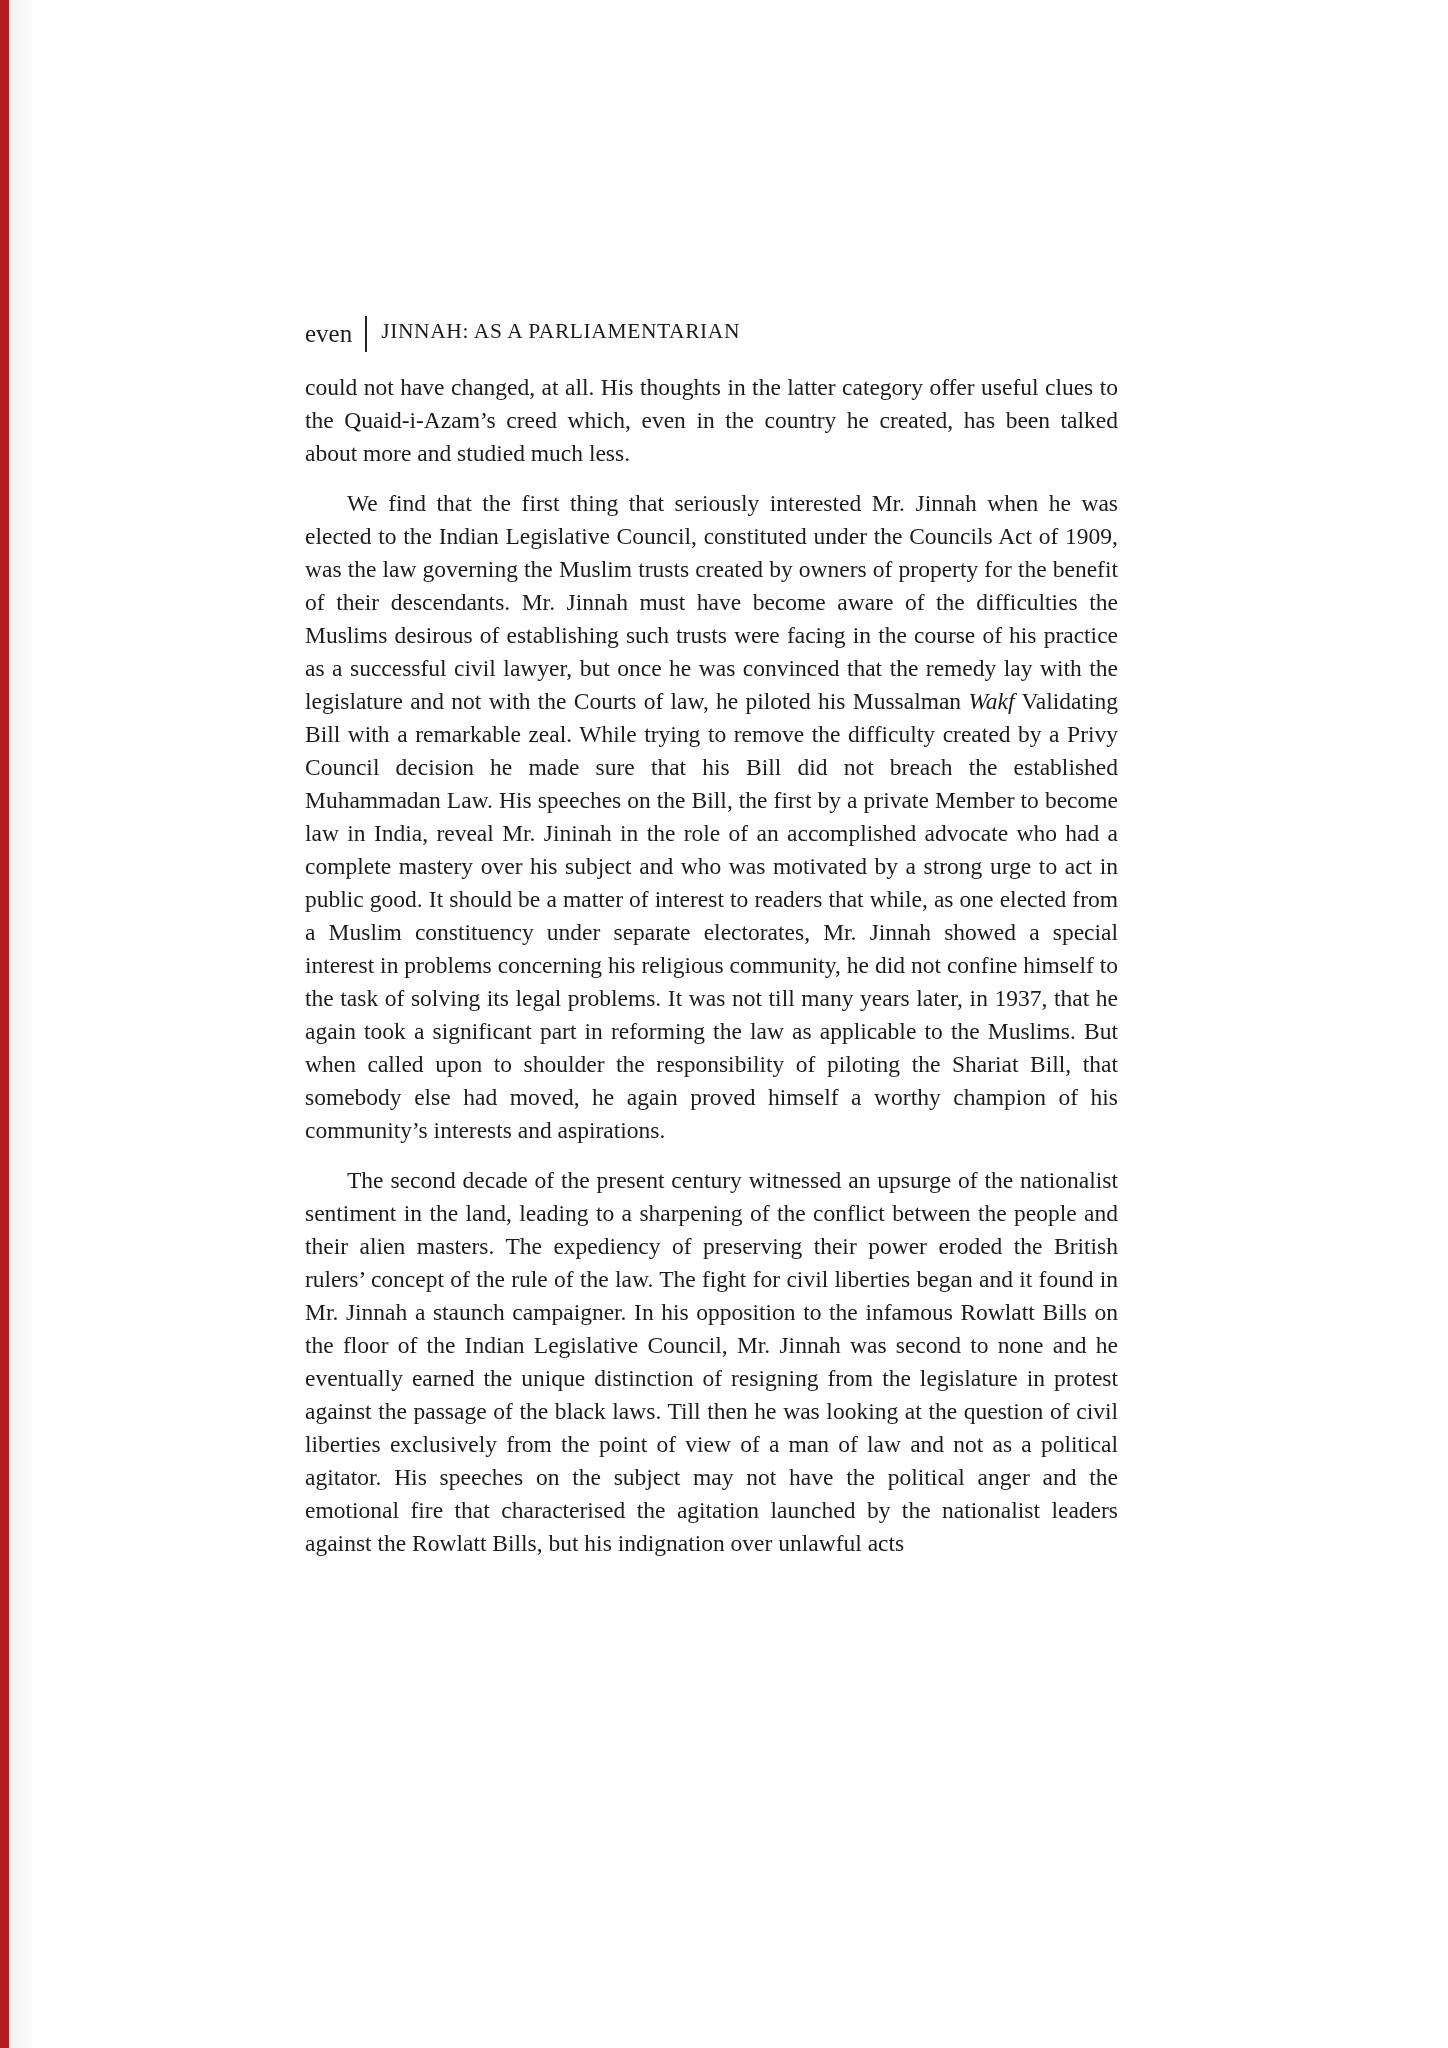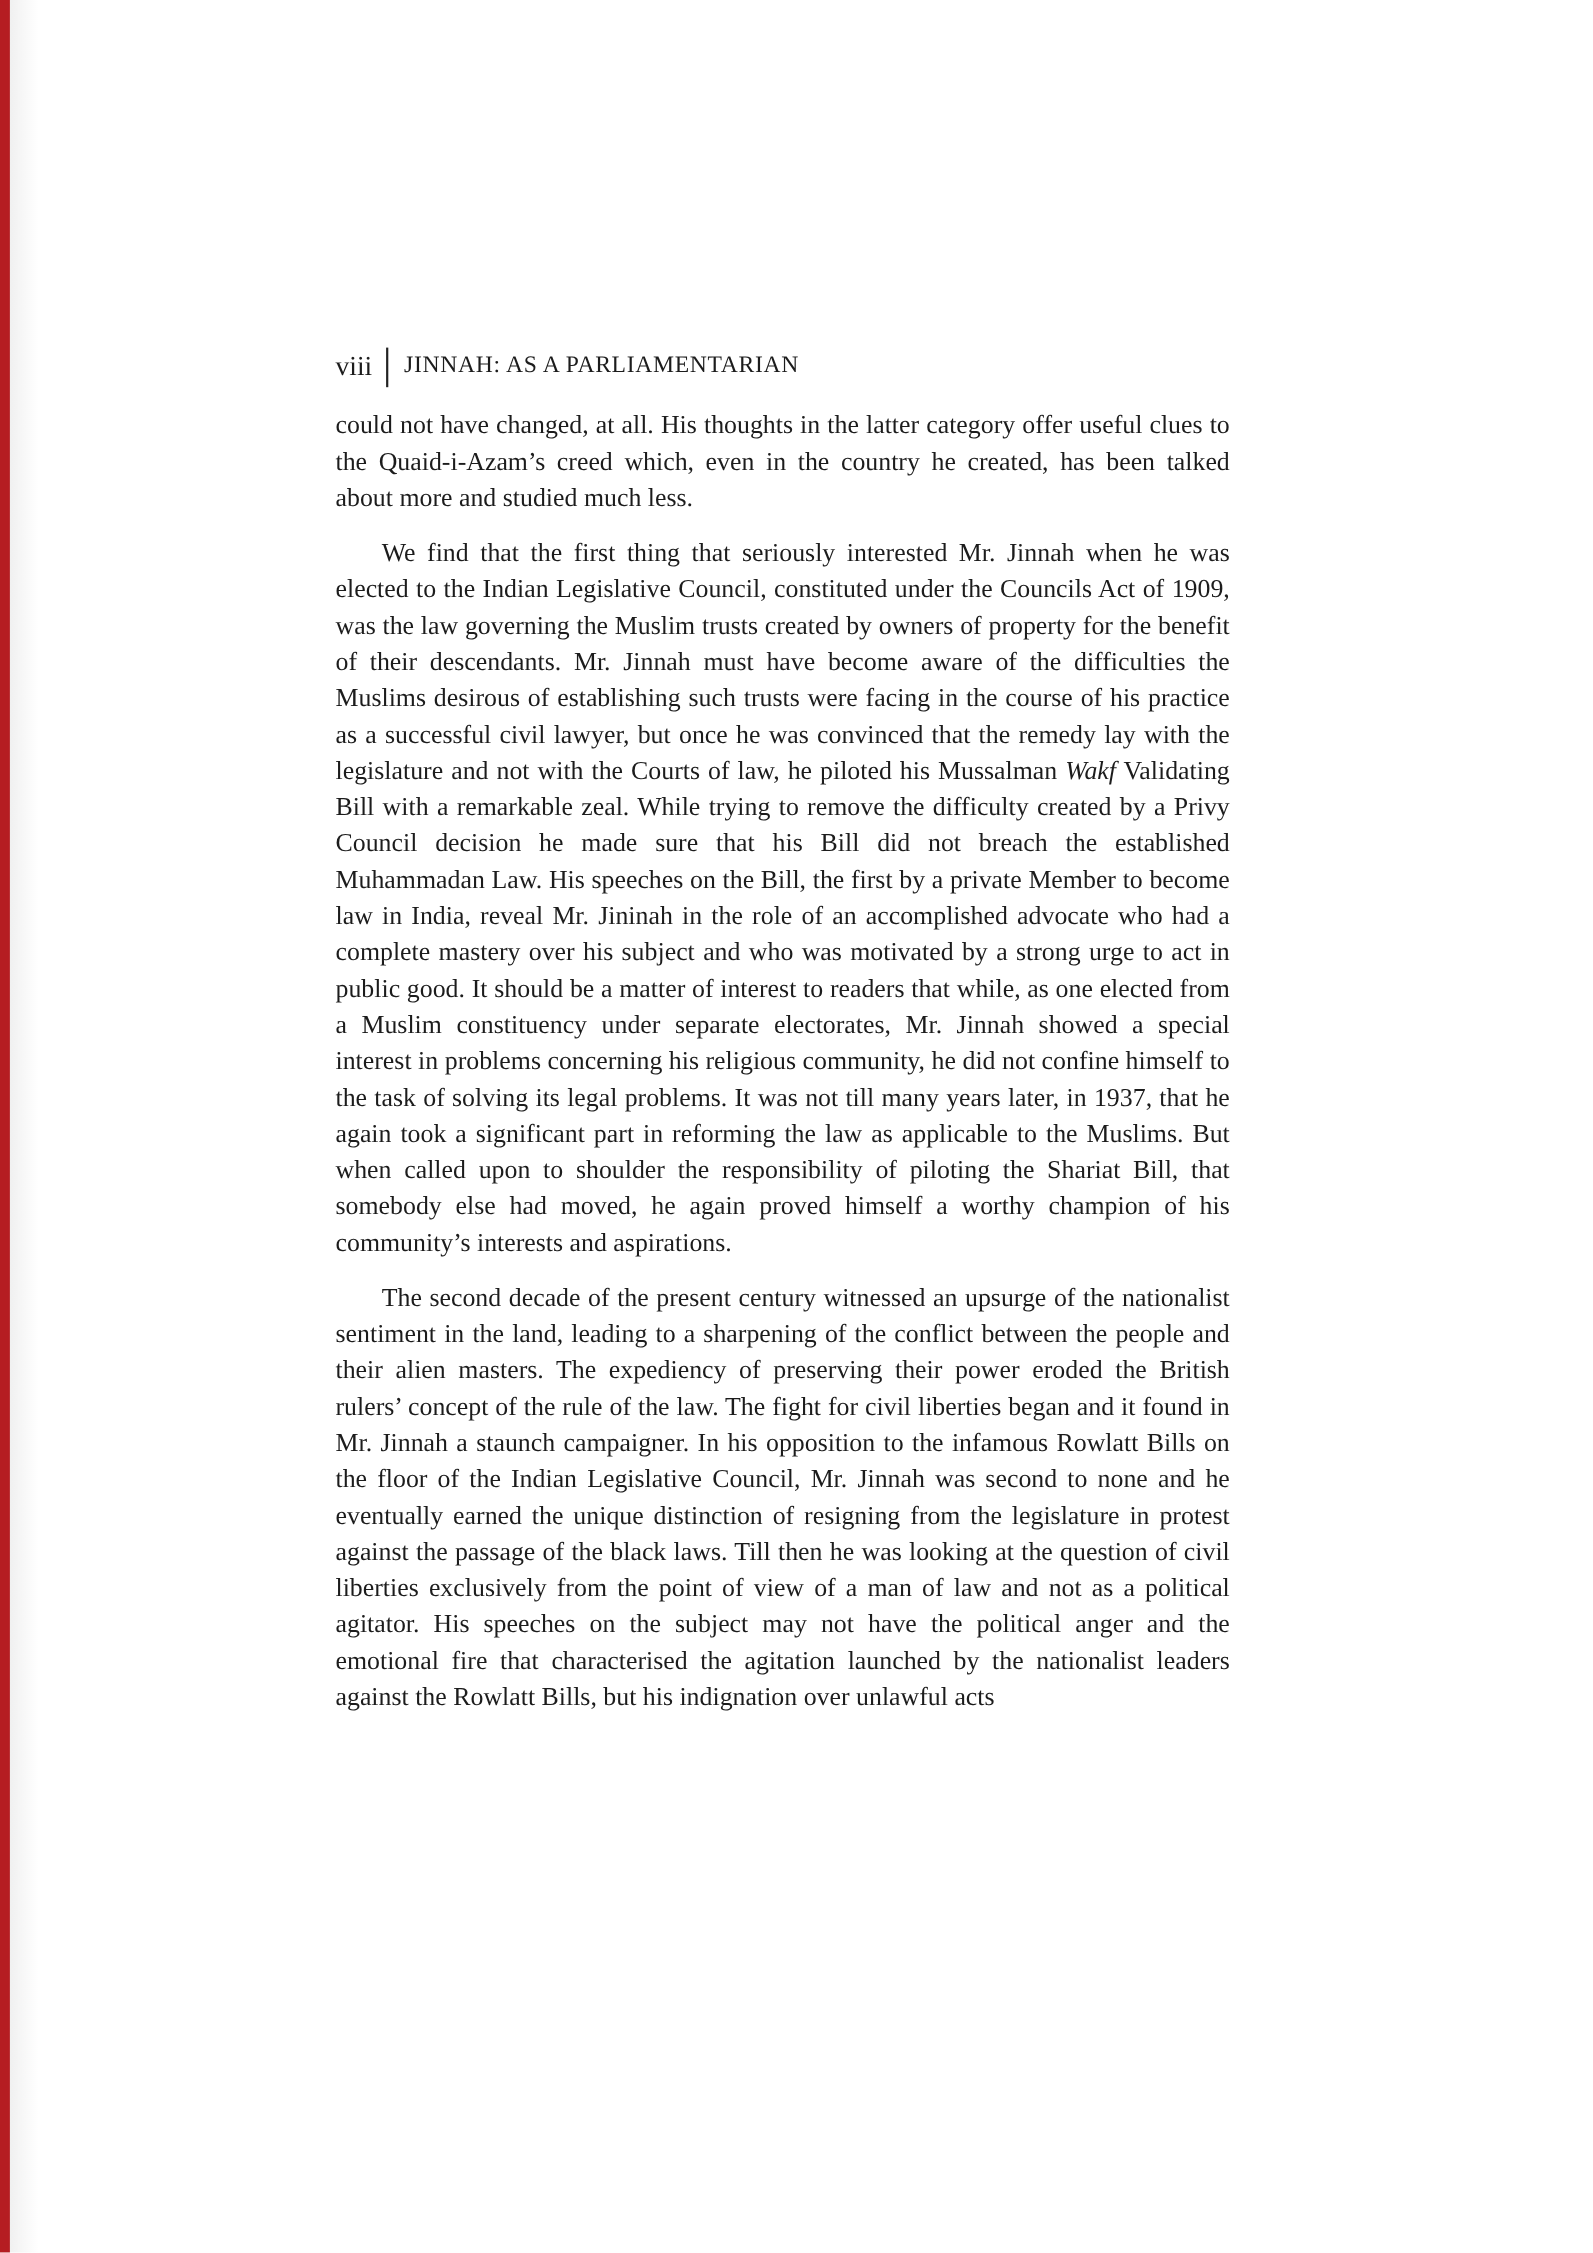--- a/index.html
+++ b/index.html
@@ -76,21 +76,21 @@
   }
 </style>
 </head>
 <body>
 
 <div class="page" style="background: rgb(255, 255, 255); color: rgb(28, 28, 28);">
   <div class="edge-strip" style="background: rgb(181, 29, 34);"></div>
   <div class="edge-shade"></div>
 
   <header class="page-header">
-    <span class="page-number">viii</span>
+    <span class="page-number">even</span>
     <span class="header-divider"></span>
     <span class="running-title">JINNAH: AS A PARLIAMENTARIAN</span>
   </header>
 
   <main class="page-body">
       <p class="body-para"><span>could not have changed, at all. His thoughts in the latter category offer useful clues to the Quaid-i-Azam’s creed which, even in the country he created, has been talked about more and studied much less.</span></p>
       <p class="body-para indent"><span>We find that the first thing that seriously interested Mr. Jinnah when he was elected to the Indian Legislative Council, constituted under the Councils Act of 1909, was the law governing the Muslim trusts created by owners of property for the benefit of their descendants. Mr. Jinnah must have become aware of the difficulties the Muslims desirous of establishing such trusts were facing in the course of his practice as a successful civil lawyer, but once he was convinced that the remedy lay with the legislature and not with the Courts of law, he piloted his Mussalman </span><i>Wakf</i><span> Validating Bill with a remarkable zeal. While trying to remove the difficulty created by a Privy Council decision he made sure that his Bill did not breach the established Muhammadan Law. His speeches on the Bill, the first by a private Member to become law in India, reveal Mr. Jininah in the role of an accomplished advocate who had a complete mastery over his subject and who was motivated by a strong urge to act in public good. It should be a matter of interest to readers that while, as one elected from a Muslim constituency under separate electorates, Mr. Jinnah showed a special interest in problems concerning his religious community, he did not confine himself to the task of solving its legal problems. It was not till many years later, in 1937, that he again took a significant part in reforming the law as applicable to the Muslims. But when called upon to shoulder the responsibility of piloting the Shariat Bill, that somebody else had moved, he again proved himself a worthy champion of his community’s interests and aspirations.</span></p>
       <p class="body-para indent"><span>The second decade of the present century witnessed an upsurge of the nationalist sentiment in the land, leading to a sharpening of the conflict between the people and their alien masters. The expediency of preserving their power eroded the British rulers’ concept of the rule of the law. The fight for civil liberties began and it found in Mr. Jinnah a staunch campaigner. In his opposition to the infamous Rowlatt Bills on the floor of the Indian Legislative Council, Mr. Jinnah was second to none and he eventually earned the unique distinction of resigning from the legislature in protest against the passage of the black laws. Till then he was looking at the question of civil liberties exclusively from the point of view of a man of law and not as a political agitator. His speeches on the subject may not have the political anger and the emotional fire that characterised the agitation launched by the nationalist leaders against the Rowlatt Bills, but his indignation over unlawful acts</span></p>
     </main>
 </div>

